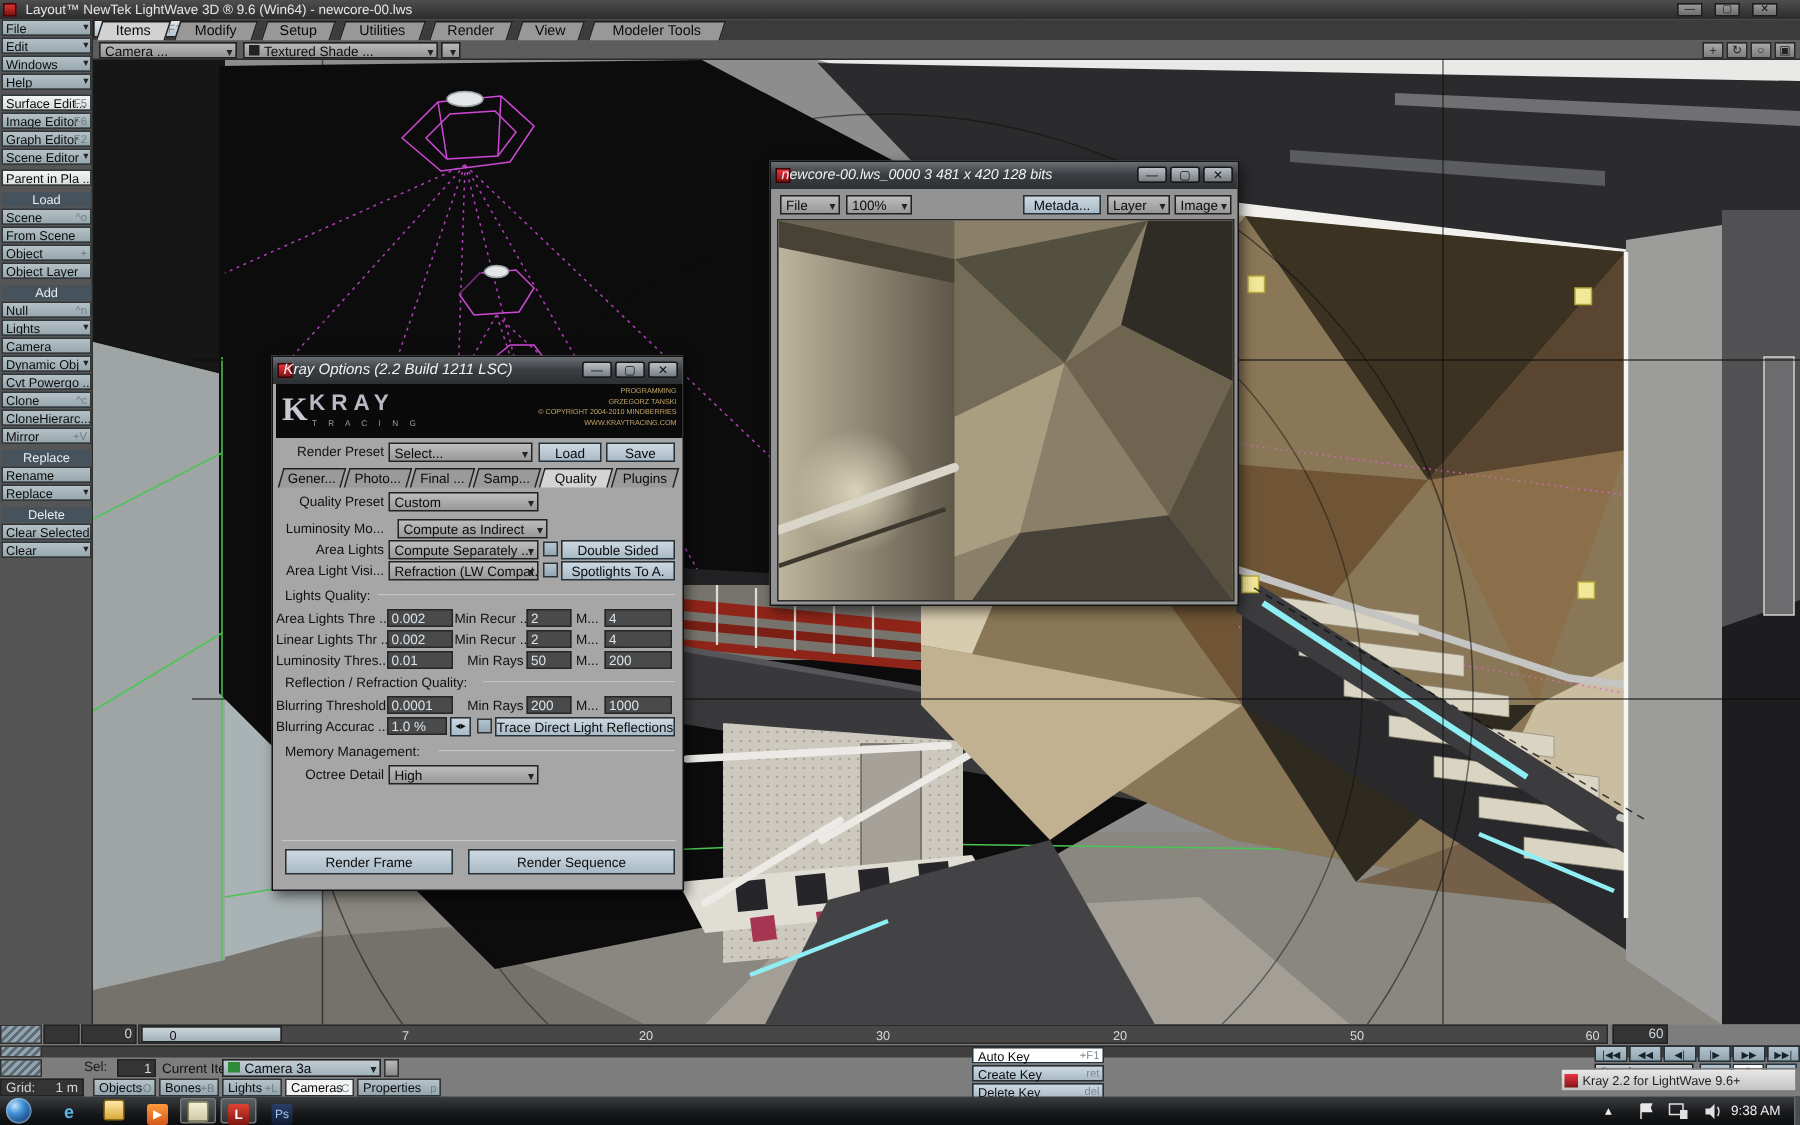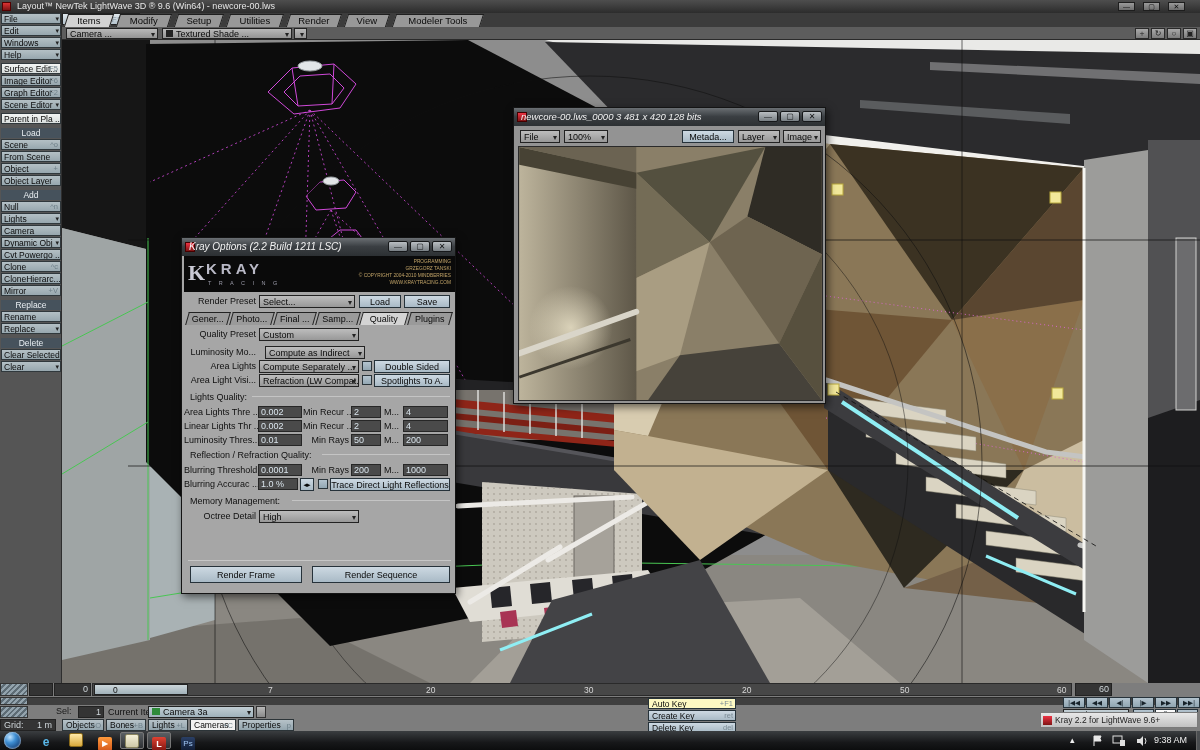--- a/index.html
+++ b/index.html
@@ -71,21 +71,21 @@
   .ruler{left:92px;top:0;width:980px;height:13px;background:#474747;border:1px solid #2a2a2a;}
   .tick{position:absolute;top:1px;color:#d8d8d8;font:8.5px/10px "Liberation Sans",sans-serif;}
   .darkcell{background:#343434;border:1px solid #222;color:#cfd6da;font:9px/11px "Liberation Sans",sans-serif;}
   .modebtn{position:absolute;top:36px;height:12px;background:linear-gradient(#b6c2c8,#93a5ae);border:1px solid #2c3438;
       font:8.5px/11px "Liberation Sans",sans-serif;color:#0a0a0a;padding:0 3px;}
   .modebtn .sc{position:absolute;right:2px;top:0;color:#6d7f88;font-size:7.5px;}
   .modebtn.on{background:#f2f2f2;}
   .keybtn{position:absolute;left:648px;width:88px;height:11px;background:linear-gradient(#cdd9e2,#a9bac6);border:1px solid #26323a;
       font:8.5px/10px "Liberation Sans",sans-serif;color:#0a0a0a;padding:0 3px;}
   .keybtn .sc{position:absolute;right:2px;top:0;color:#7b8b95;font-size:7.5px;}
-  .keybtn.on{background:#fef9c3;}
+  .keybtn.on{background:#ffffff;}
   .trbtn{position:absolute;top:14px;width:22px;height:11px;background:linear-gradient(#b3c3ce,#90a5b1);border:1px solid #26323a;
       font:6.5px/10px "DejaVu Sans",sans-serif;color:#17222a;text-align:center;}
   .pbbtn{position:absolute;top:26px;width:21px;height:12px;background:linear-gradient(#b3c3ce,#90a5b1);border:1px solid #26323a;
       font:8px/11px "DejaVu Sans",sans-serif;color:#17222a;text-align:center;}
   .pbbtn.on{background:#fafafa;}
 
   
   .taskbar{left:0;top:731px;width:1200px;height:19px;background:linear-gradient(#3a3d40,#17181a 60%,#0c0d0e);}
   .tbicon{position:absolute;top:1px;width:24px;height:17px;border-radius:2px;text-align:center;}
   .tbicon.pressed{background:linear-gradient(#5a5f63,#2e3134);border:1px solid #777;}

